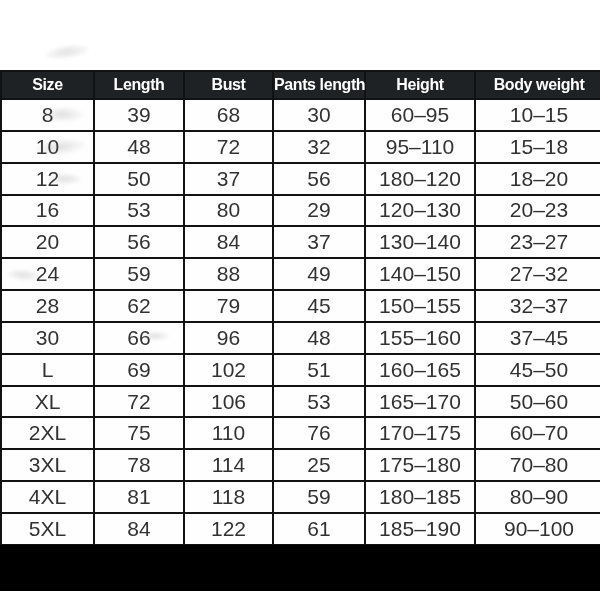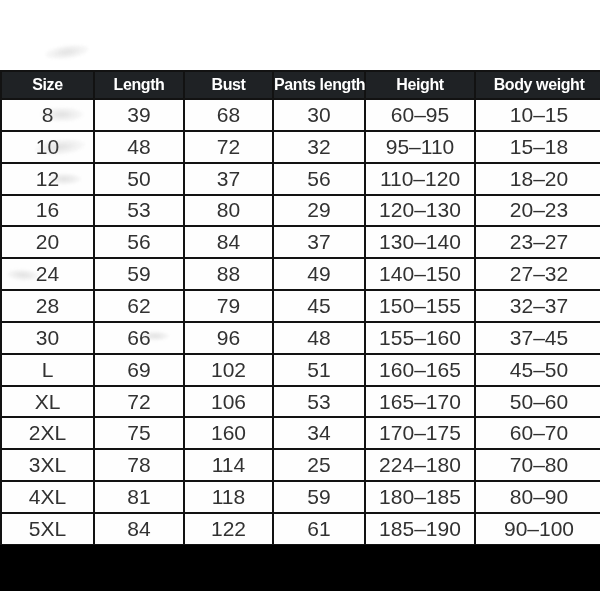--- a/index.html
+++ b/index.html
@@ -117,21 +117,21 @@
           <td>72</td>
           <td>32</td>
           <td>95–110</td>
           <td>15–18</td>
         </tr>
         <tr>
           <td>12</td>
           <td>50</td>
           <td>37</td>
           <td>56</td>
-          <td>110–120</td>
+          <td>180–120</td>
           <td>18–20</td>
         </tr>
         <tr>
           <td>16</td>
           <td>53</td>
           <td>80</td>
           <td>29</td>
           <td>120–130</td>
           <td>20–23</td>
         </tr>
@@ -179,31 +179,31 @@
           <td>XL</td>
           <td>72</td>
           <td>106</td>
           <td>53</td>
           <td>165–170</td>
           <td>50–60</td>
         </tr>
         <tr>
           <td>2XL</td>
           <td>75</td>
-          <td>160</td>
-          <td>34</td>
+          <td>110</td>
+          <td>76</td>
           <td>170–175</td>
           <td>60–70</td>
         </tr>
         <tr>
           <td>3XL</td>
           <td>78</td>
           <td>114</td>
           <td>25</td>
-          <td>224–180</td>
+          <td>175–180</td>
           <td>70–80</td>
         </tr>
         <tr>
           <td>4XL</td>
           <td>81</td>
           <td>118</td>
           <td>59</td>
           <td>180–185</td>
           <td>80–90</td>
         </tr>

